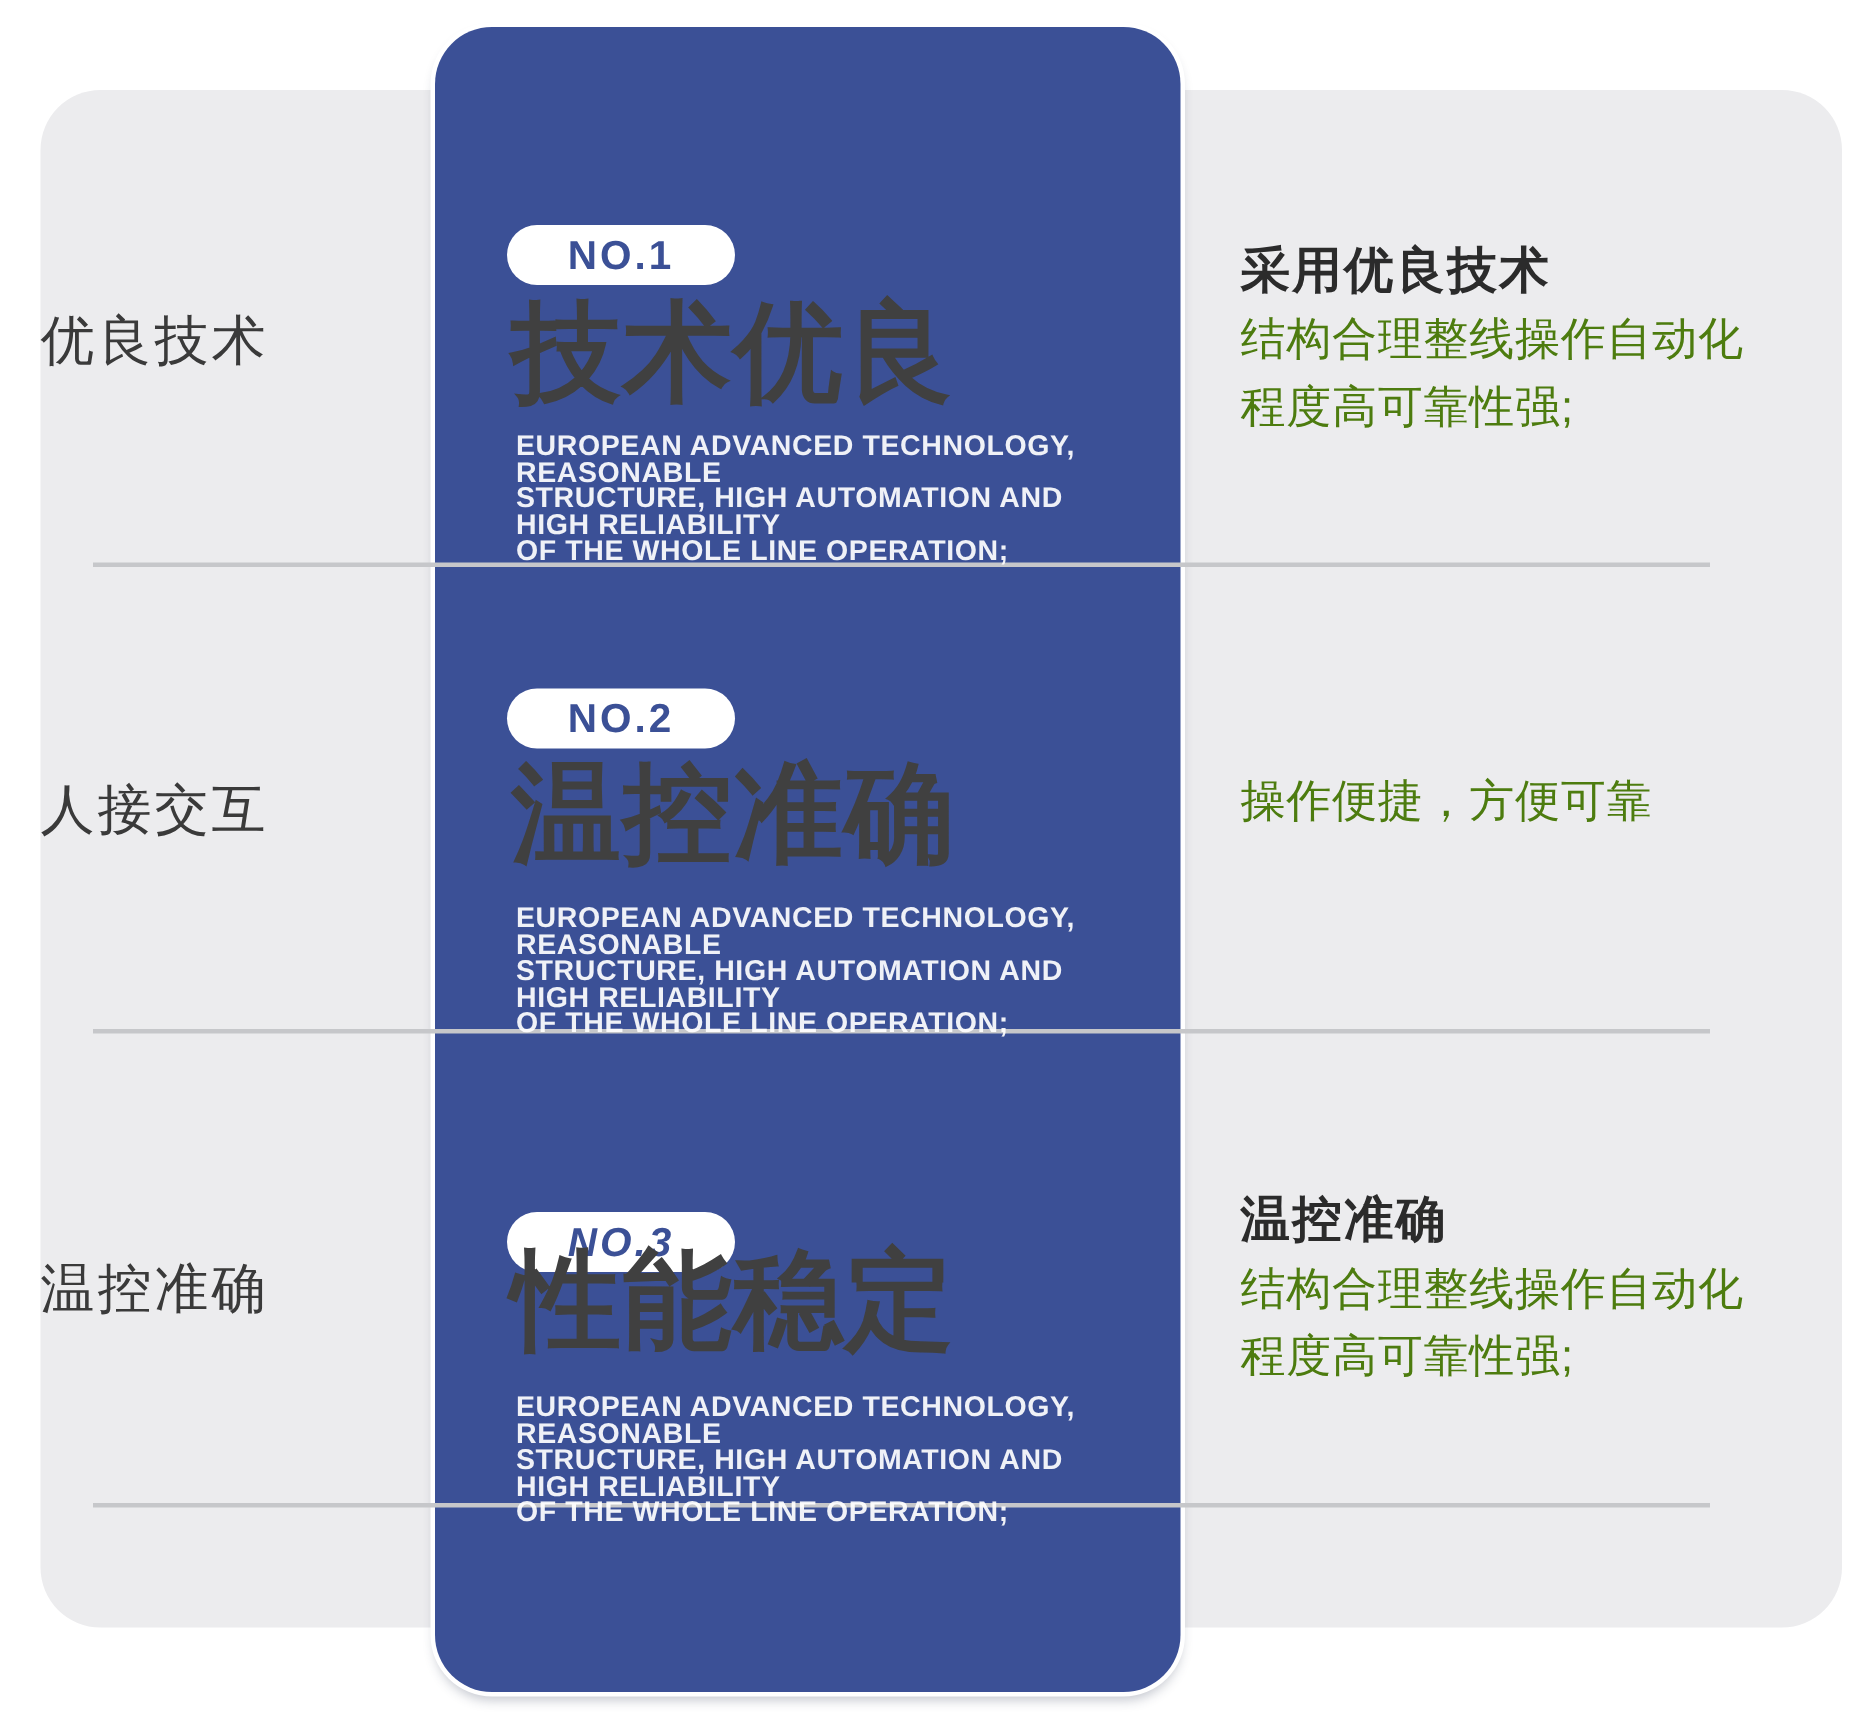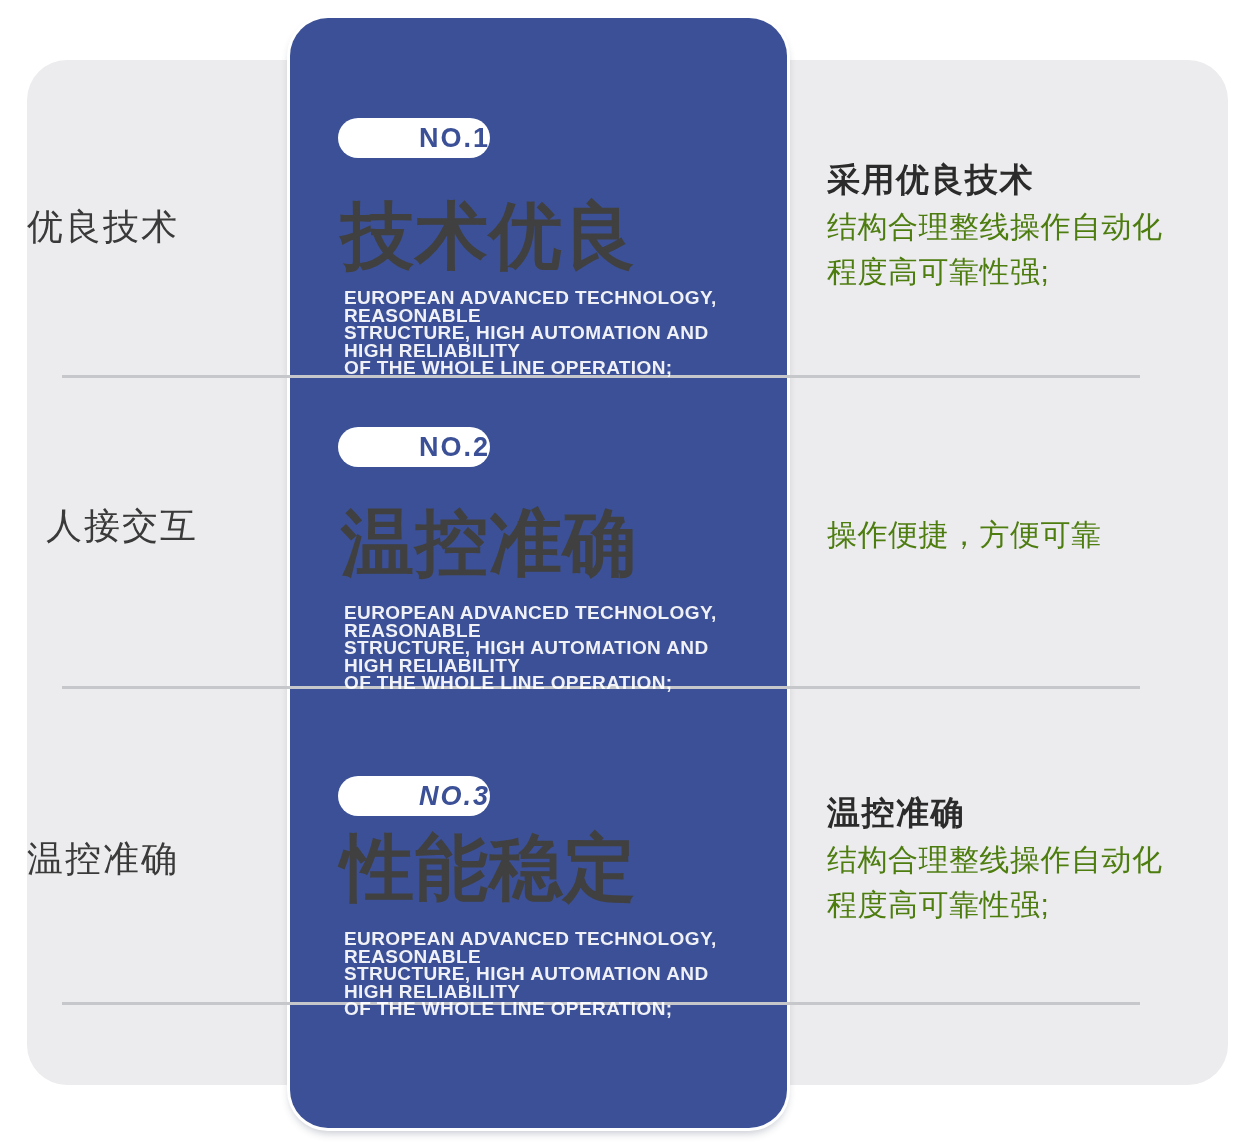--- a/index.html
+++ b/index.html
@@ -44,33 +44,34 @@
     position: absolute;
     left: 27px; width: 263px;
     text-align: left;
     font-size: 36px;
     line-height: 40px;
     letter-spacing: 2px;
     color: #3a3a3a;
     z-index: 2;
   }
   .left-label.s1 { top: 207px; }
-  .left-label.s2 { top: 506px; padding-left: 19px; }
+  .left-label.s2 { top: 520px; }
   .left-label.s3 { top: 839px; }
 
   .badge {
     position: absolute;
     left: 338px;
     width: 152px; height: 40px;
     background: #ffffff;
     border-radius: 21px;
     display: flex;
     align-items: center;
-    justify-content: flex-end;
+    justify-content: center;
     z-index: 4;
+    margin-top: 32px;
   }
   .badge.s1 { top: 118px; }
   .badge.s2 { top: 427px; }
   .badge.s3 { top: 776px; font-style: italic; }
   .badge span {
     font-size: 27px;
     font-weight: bold;
     letter-spacing: 2px;
     color: #3b5096;
   }

